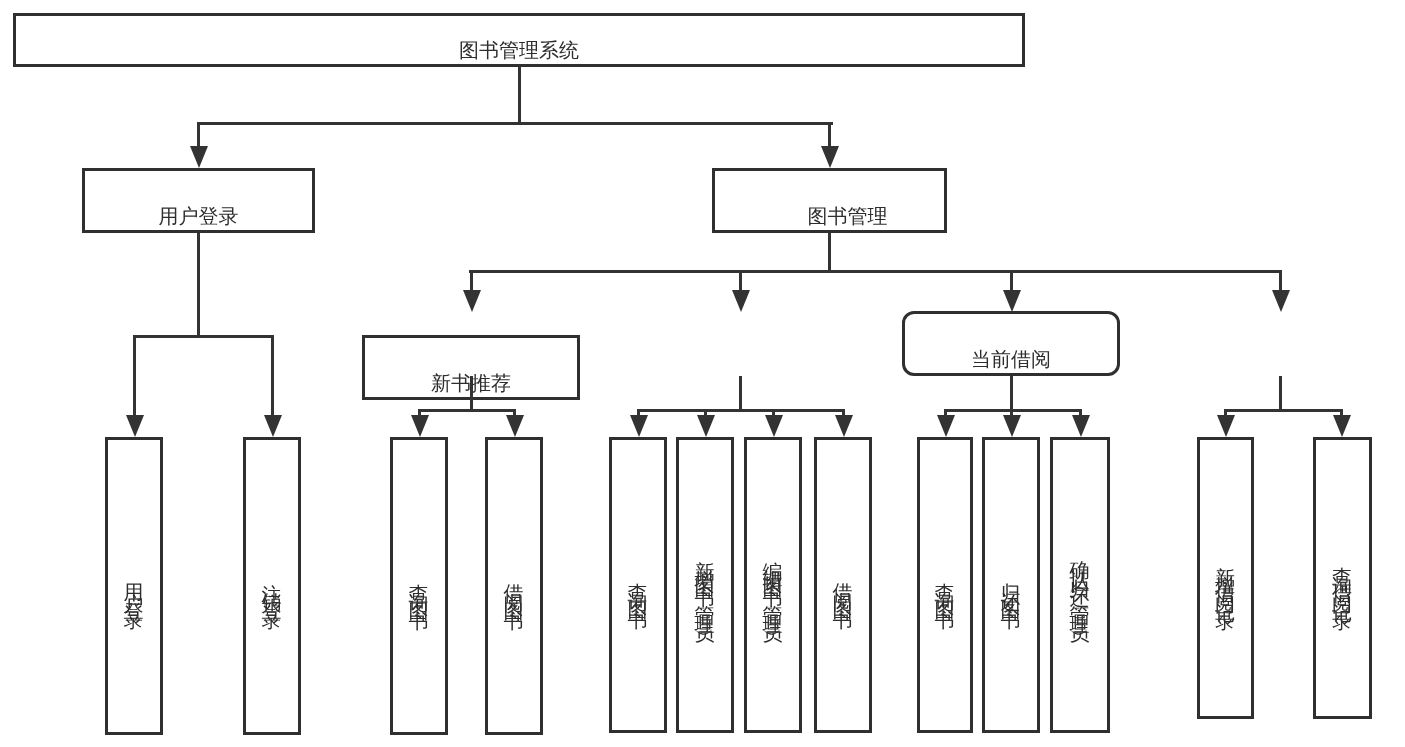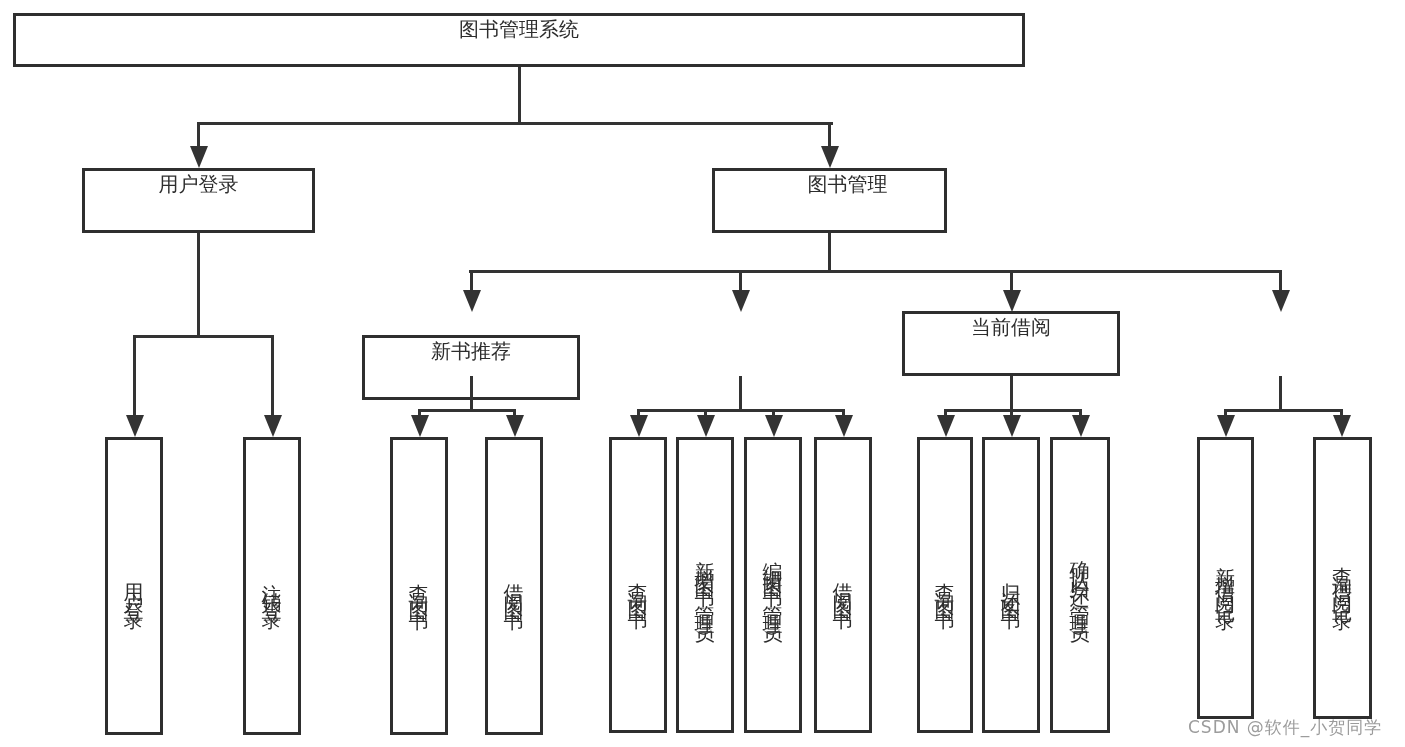--- a/index.html
+++ b/index.html
@@ -2,21 +2,21 @@
 <html><head>
 <meta charset="utf-8">
 <style>
   html,body{margin:0;padding:0;background:#ffffff;}
   .canvas{
     position:relative;width:1405px;height:747px;background:#ffffff;overflow:hidden;
     font-family:"DejaVu Sans","Liberation Sans",sans-serif;color:#2d2d2d;
   }
   .node{
     position:absolute;background:#ffffff;border:3px solid #2f2f2f;box-sizing:border-box;
-    display:flex;align-items:flex-start;justify-content:center;
+    display:flex;align-items:flex-end;justify-content:center;
   }
   .node .hlabel{font-size:20px;color:#2d2d2d;white-space:nowrap;}
   .leaf{
     position:absolute;background:#ffffff;border:3px solid #2f2f2f;box-sizing:border-box;
     display:flex;align-items:center;justify-content:center;
   }
   .vtext{
     writing-mode:vertical-rl;text-orientation:mixed;
     font-size:20px;letter-spacing:9px;color:#2d2d2d;line-height:1;white-space:nowrap;
   }
@@ -46,21 +46,21 @@
   <div class="node" style="left:82px;top:168px;width:233px;height:65px;">
     <span class="hlabel">用户登录</span>
   </div>
   <div class="node" style="left:712px;top:168px;width:235px;height:65px;padding-left:36px;">
     <span class="hlabel">图书管理</span>
   </div>
 
   <div class="node" style="left:362px;top:311px;width:218px;height:65px;margin-top:24px;">
     <span class="hlabel">新书推荐</span>
   </div>
-  <div class="node" style="left:902px;top:311px;width:218px;height:65px;">
+  <div class="node" style="left:902px;top:311px;width:218px;height:65px;border-radius:12px;">
     <span class="hlabel">当前借阅</span>
   </div>
 
   <div class="leaf" style="left:105px;top:437px;width:58px;height:298px;">
     <span class="vtext">用户登录</span>
   </div>
   <div class="leaf" style="left:243px;top:437px;width:58px;height:298px;">
     <span class="vtext">注销登录</span>
   </div>
 
@@ -134,15 +134,14 @@
   <div class="hline" style="left:944px;top:409px;width:137px;"></div>
   <div class="arrow" style="left:944px;top:409px;height:6px;"></div>
   <div class="arrow" style="left:1010px;top:409px;height:6px;"></div>
   <div class="arrow" style="left:1079px;top:409px;height:6px;"></div>
 
   <div class="vline" style="left:1279px;top:376px;height:33px;"></div>
   <div class="hline" style="left:1224px;top:409px;width:118px;"></div>
   <div class="arrow" style="left:1224px;top:409px;height:6px;"></div>
   <div class="arrow" style="left:1340px;top:409px;height:6px;"></div>
 
-  <div class="watermark">CSDN @软件_小贺同学</div>
 
 </div>
 
 </body></html>

